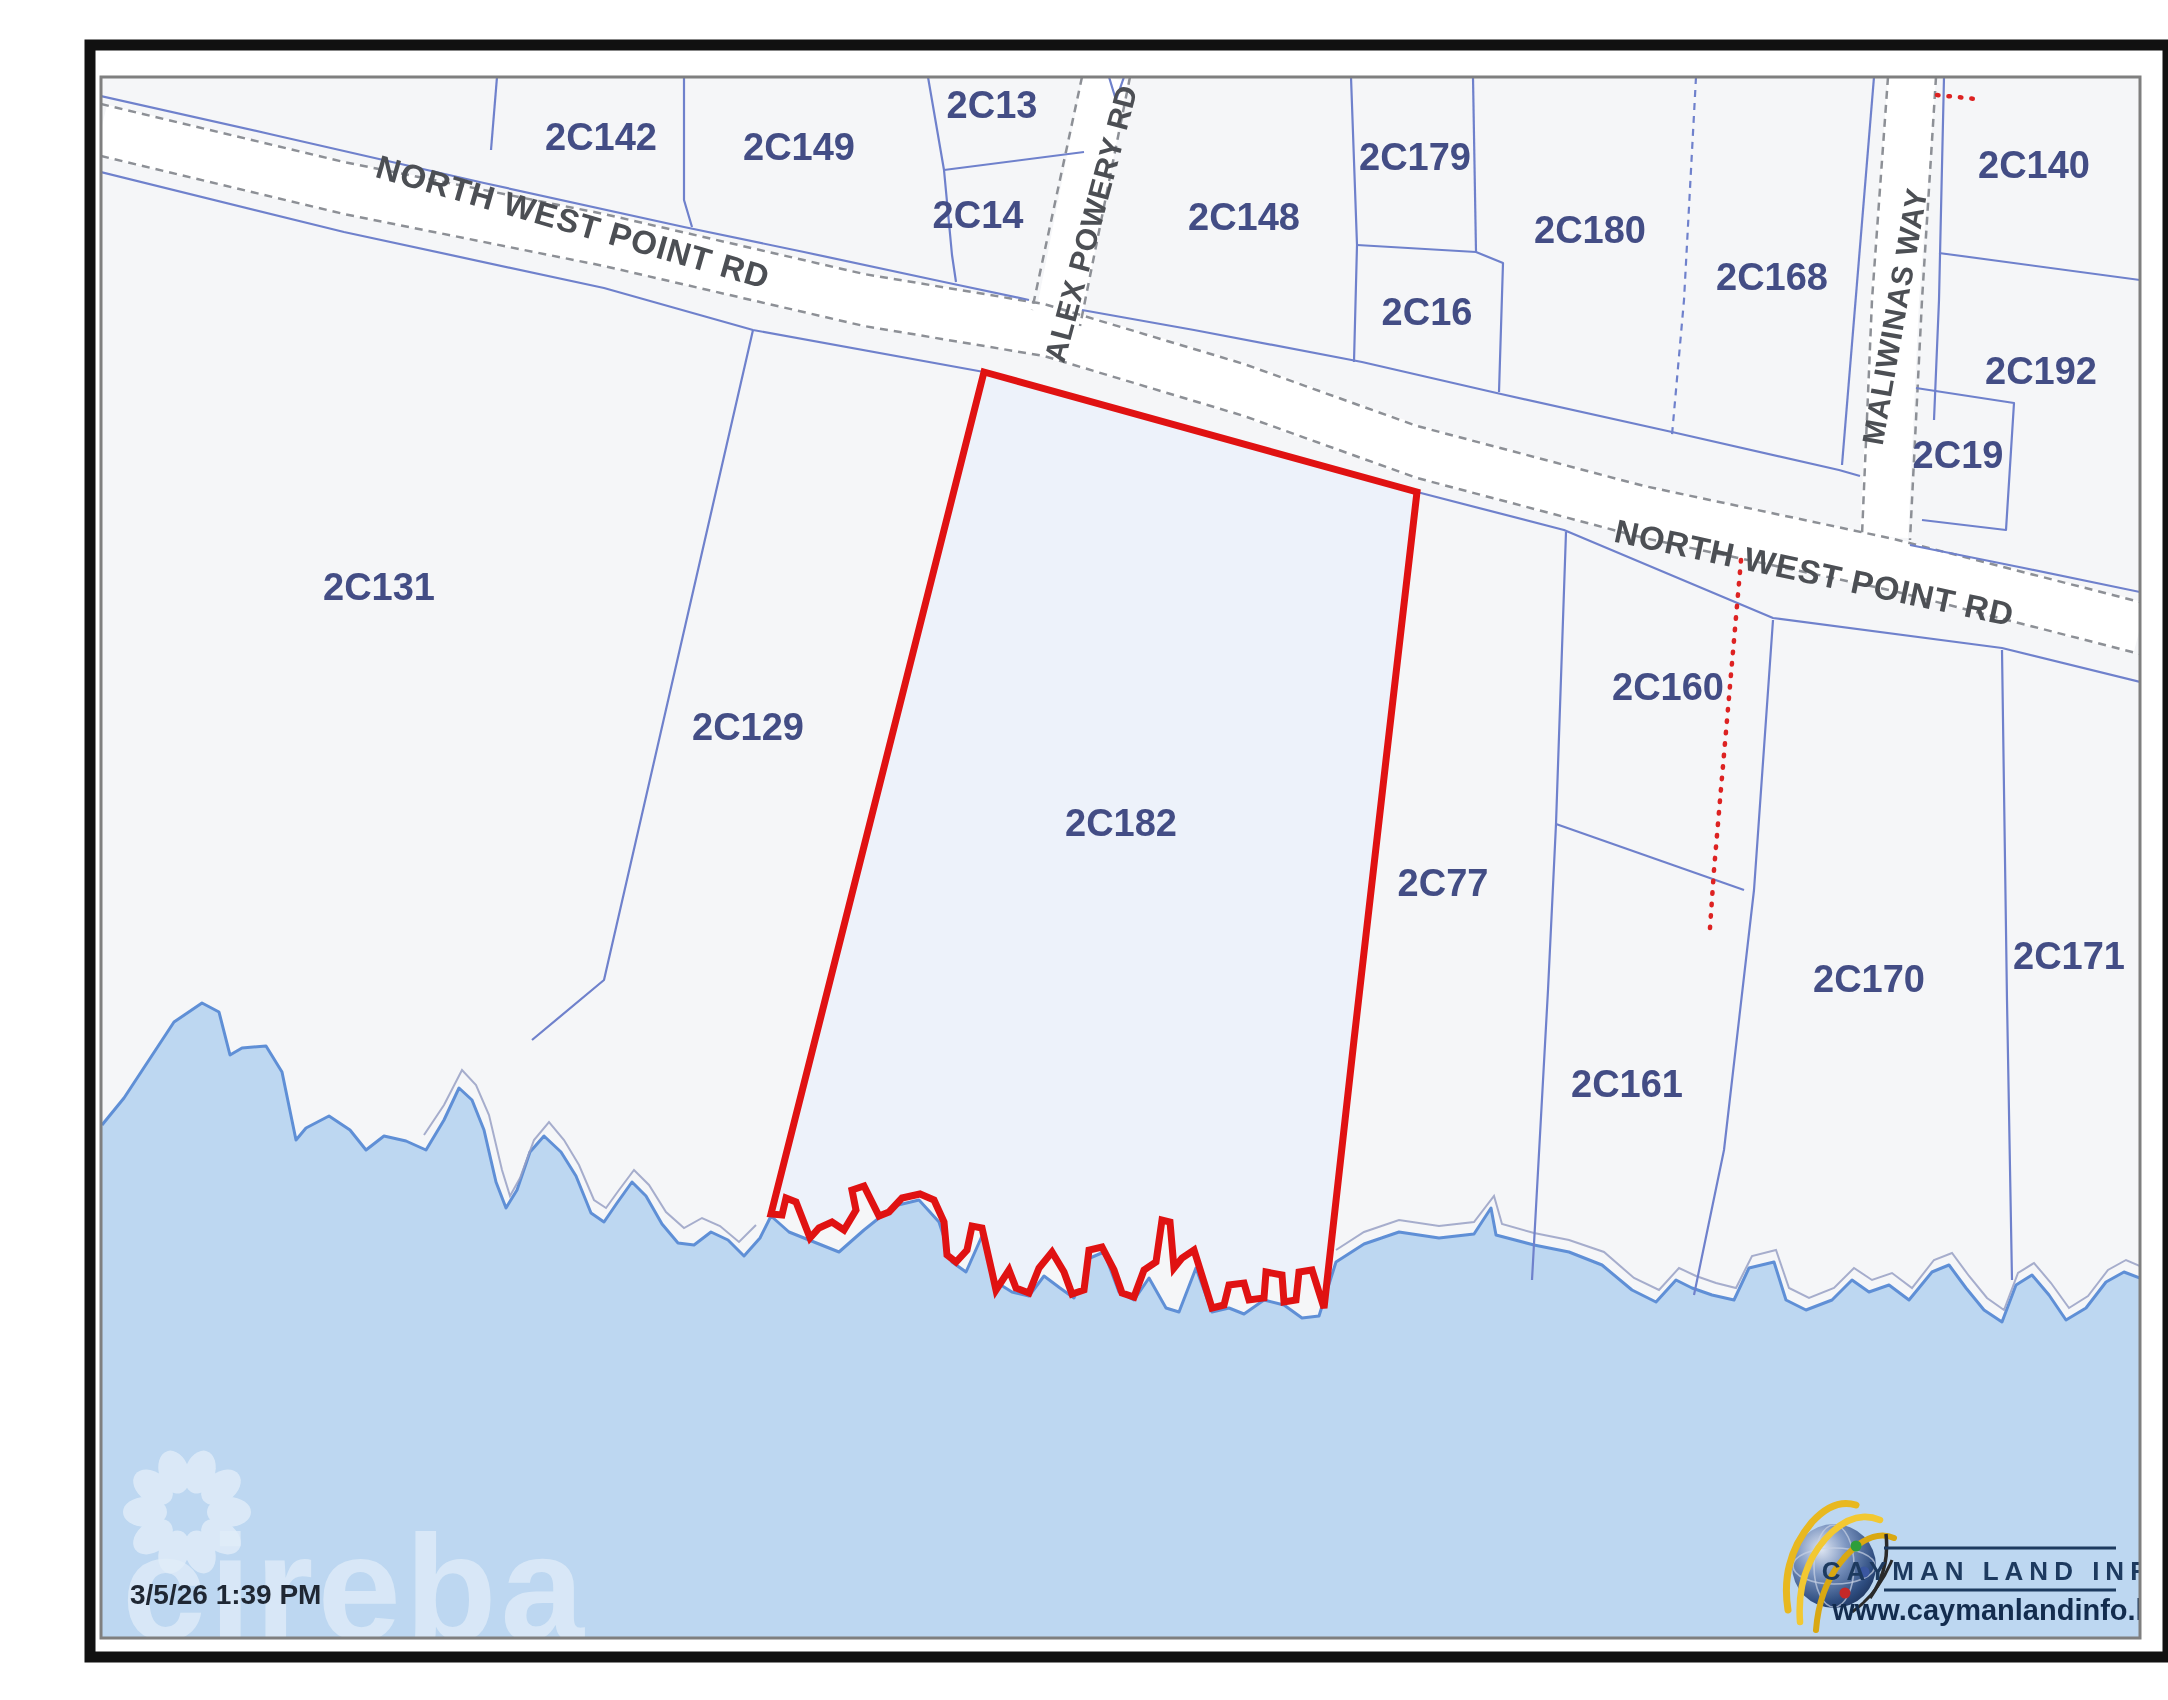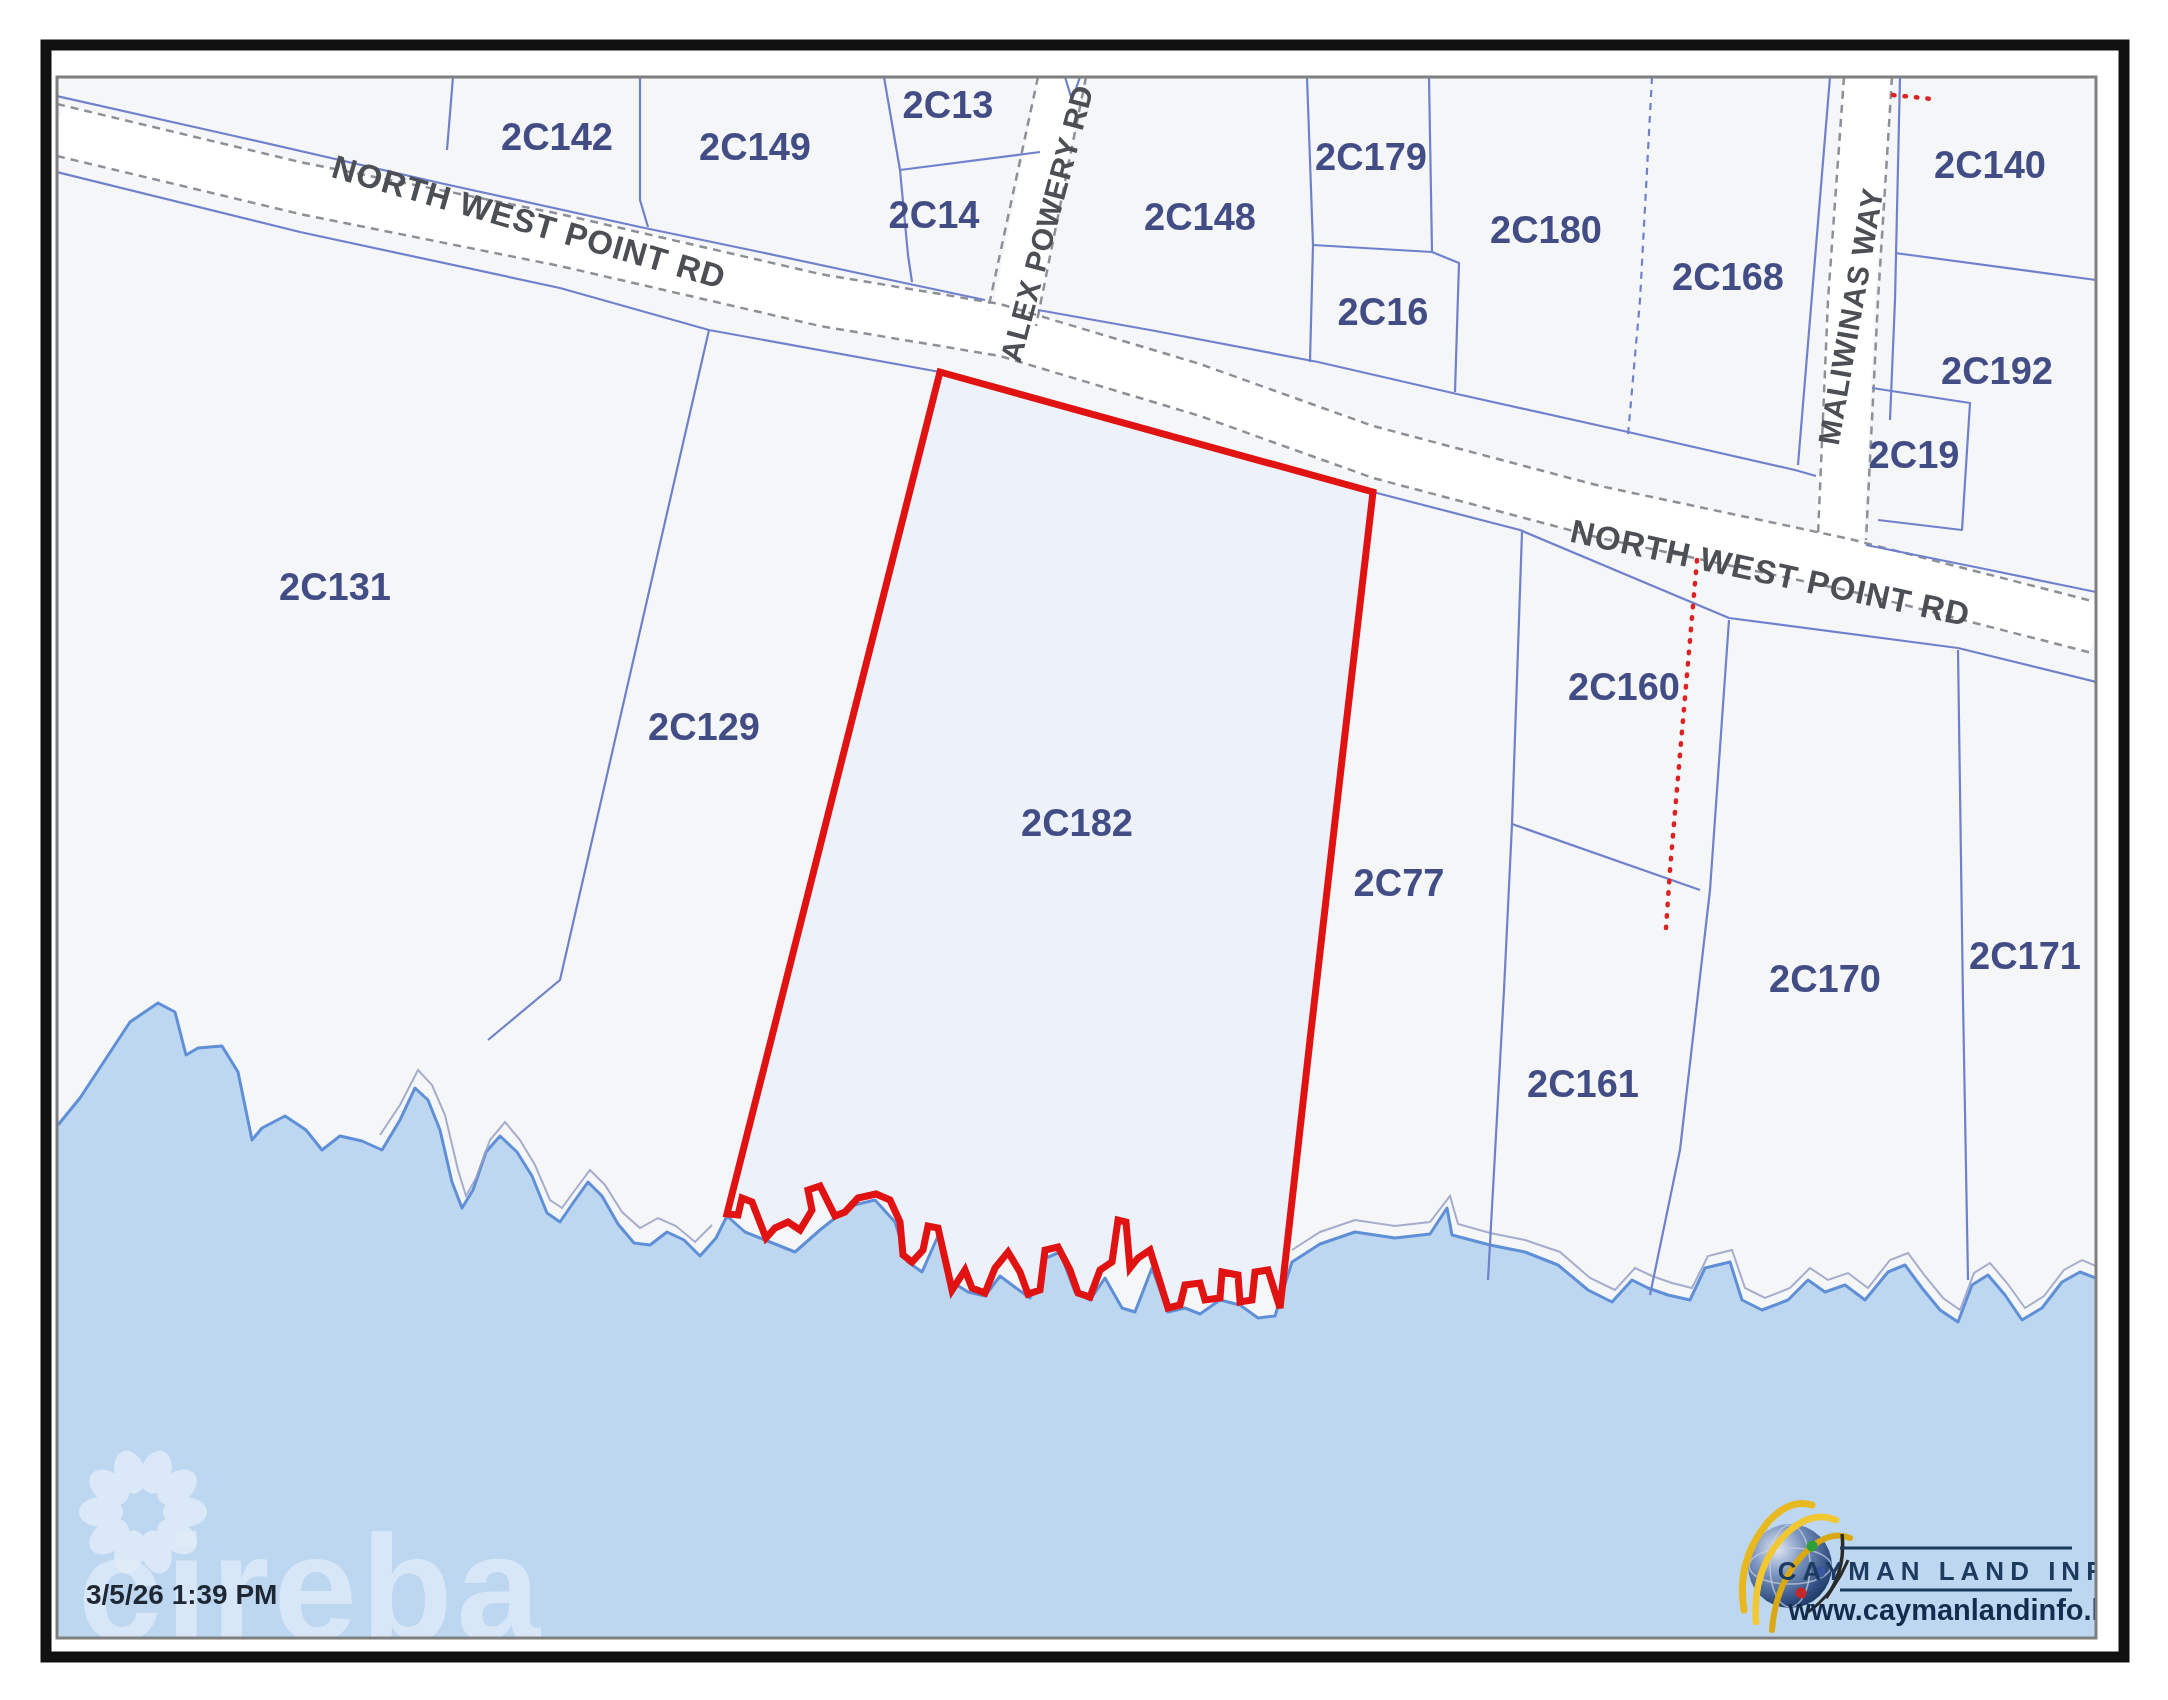--- a/index.html
+++ b/index.html
@@ -1,17 +1,17 @@
 <!DOCTYPE html>
 <html><head>
 <meta charset="utf-8">
 <style>
   html,body{margin:0;padding:0;background:#ffffff;}
   body{width:2168px;height:1700px;position:relative;font-family:"Liberation Sans",sans-serif;}
-  #stage{position:absolute;inset:0;}
+  #stage{position:absolute;inset:0;margin-left:44px;}
   svg text{user-select:none;}
   .parcel-label{font-family:"Liberation Sans",sans-serif;font-weight:700;}
   .road-label{font-family:"Liberation Sans",sans-serif;font-weight:700;}
 </style>
 </head>
 <body>
 
 <div id="stage">
 <svg id="map-svg" width="2168" height="1700" viewBox="0 0 2168 1700" xmlns="http://www.w3.org/2000/svg">
   <defs>

